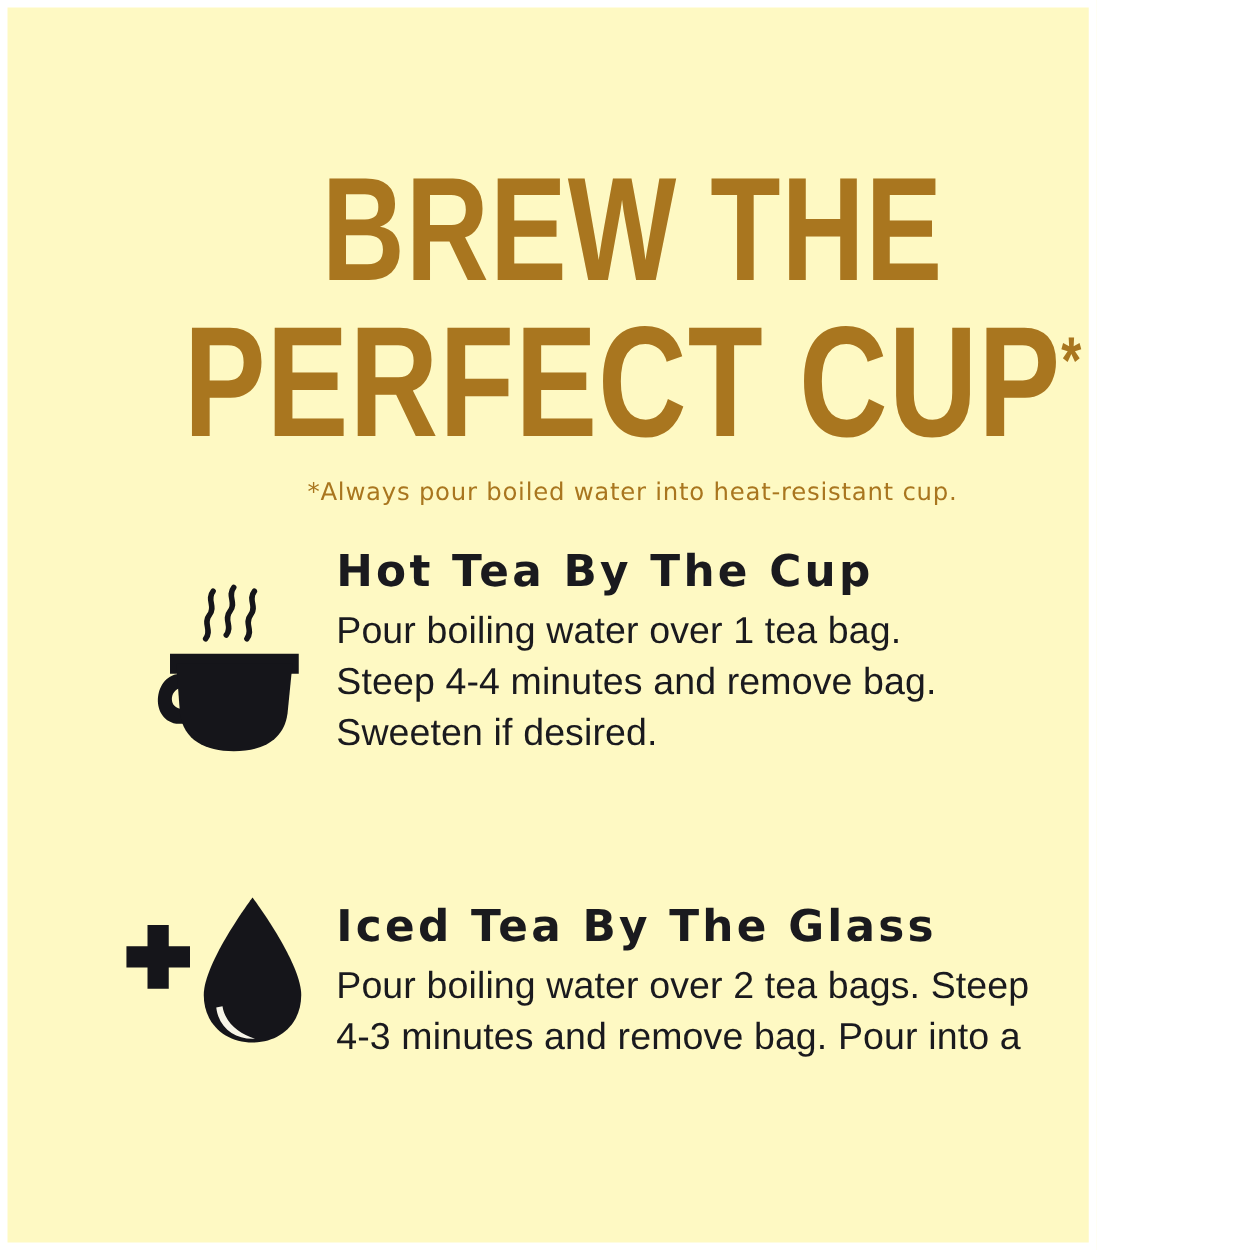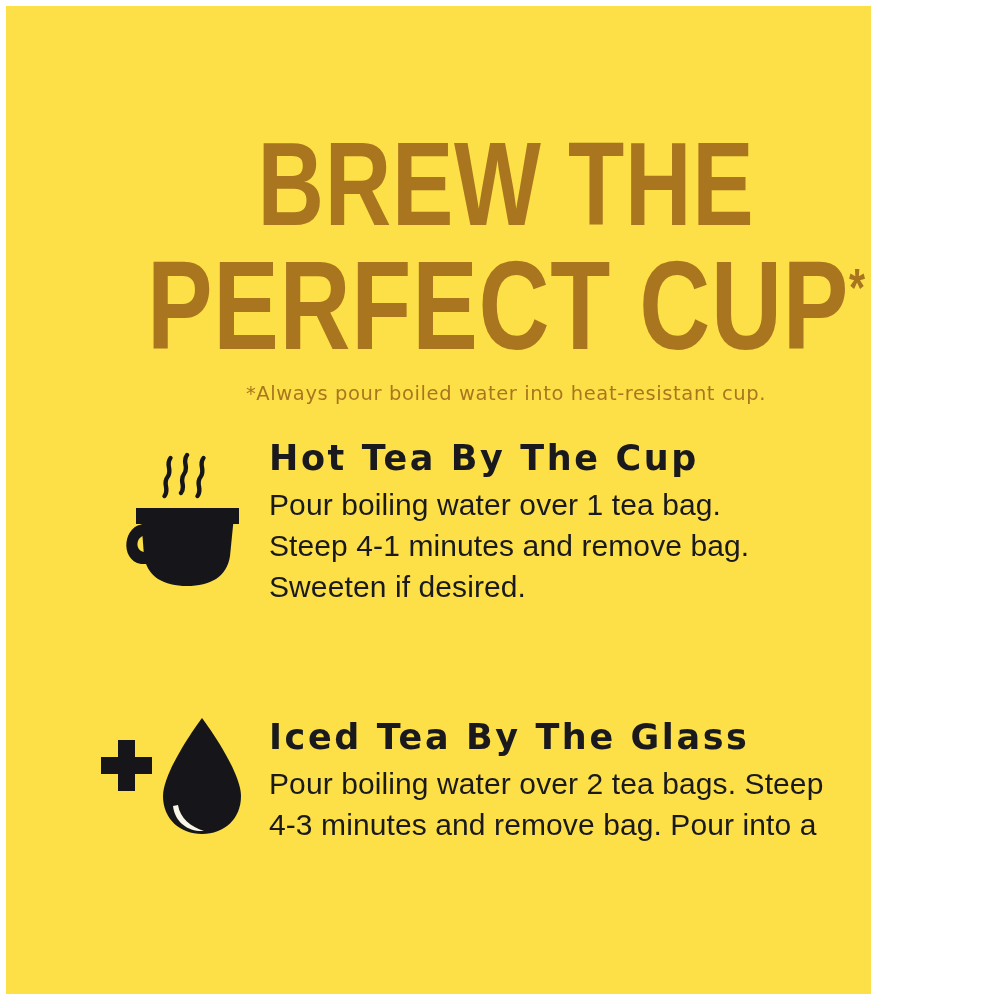--- a/index.html
+++ b/index.html
@@ -13,21 +13,21 @@
     height: 1000px;
     overflow: hidden;
     font-family: "Liberation Sans", sans-serif;
   }
 
   #poster {
     position: relative;
     box-sizing: border-box;
     width: 877px;
     height: 1000px;
-    background: #fde047;
+    background: #fef9c3;
     border: 6px solid #ffffff;
     overflow: hidden;
   }
 
   
   .headline-block {
     position: absolute;
     left: 0;
     top: 118px;
     width: 1000px;
@@ -66,21 +66,21 @@
     font-weight: 400;
     font-size: 19.5px;
     letter-spacing: 0.6px;
     white-space: nowrap;
   }
 
   
   .section {
     position: absolute;
     display: flex;
-    align-items: center;
+    align-items: flex-end;
   }
   #section-hot  { left: 105px; top: 430px;  width: 830px; }
   #section-iced { left: 95px;  top: 704px;  width: 850px; }
 
   .icon-slot {
     position: relative;
     flex: 0 0 auto;
   }
   #section-hot .icon-slot  { width: 158px; height: 140px; }
   #section-iced .icon-slot { width: 168px; height: 140px; }
@@ -145,21 +145,21 @@
 
           <path d="M30 64 L123 64 L119 104 C116 125, 99 134, 76 134 C53 134, 36 125, 33 104 Z"></path>
         </g>
       </svg>
     </div>
 
     <div class="section-text">
       <span class="section-heading">Hot Tea By The Cup</span>
       <span class="section-body">
         <span class="body-line">Pour boiling water over 1 tea bag.</span>
-        <span class="body-line">Steep 4-1 minutes and remove bag.</span>
+        <span class="body-line">Steep 4-4 minutes and remove bag.</span>
         <span class="body-line">Sweeten if desired.</span>
       </span>
     </div>
   </div>
 
   <div class="section" id="section-iced">
 
     <div class="icon-slot">
       <svg width="168" height="140" viewBox="0 0 168 140" aria-hidden="true">
 

